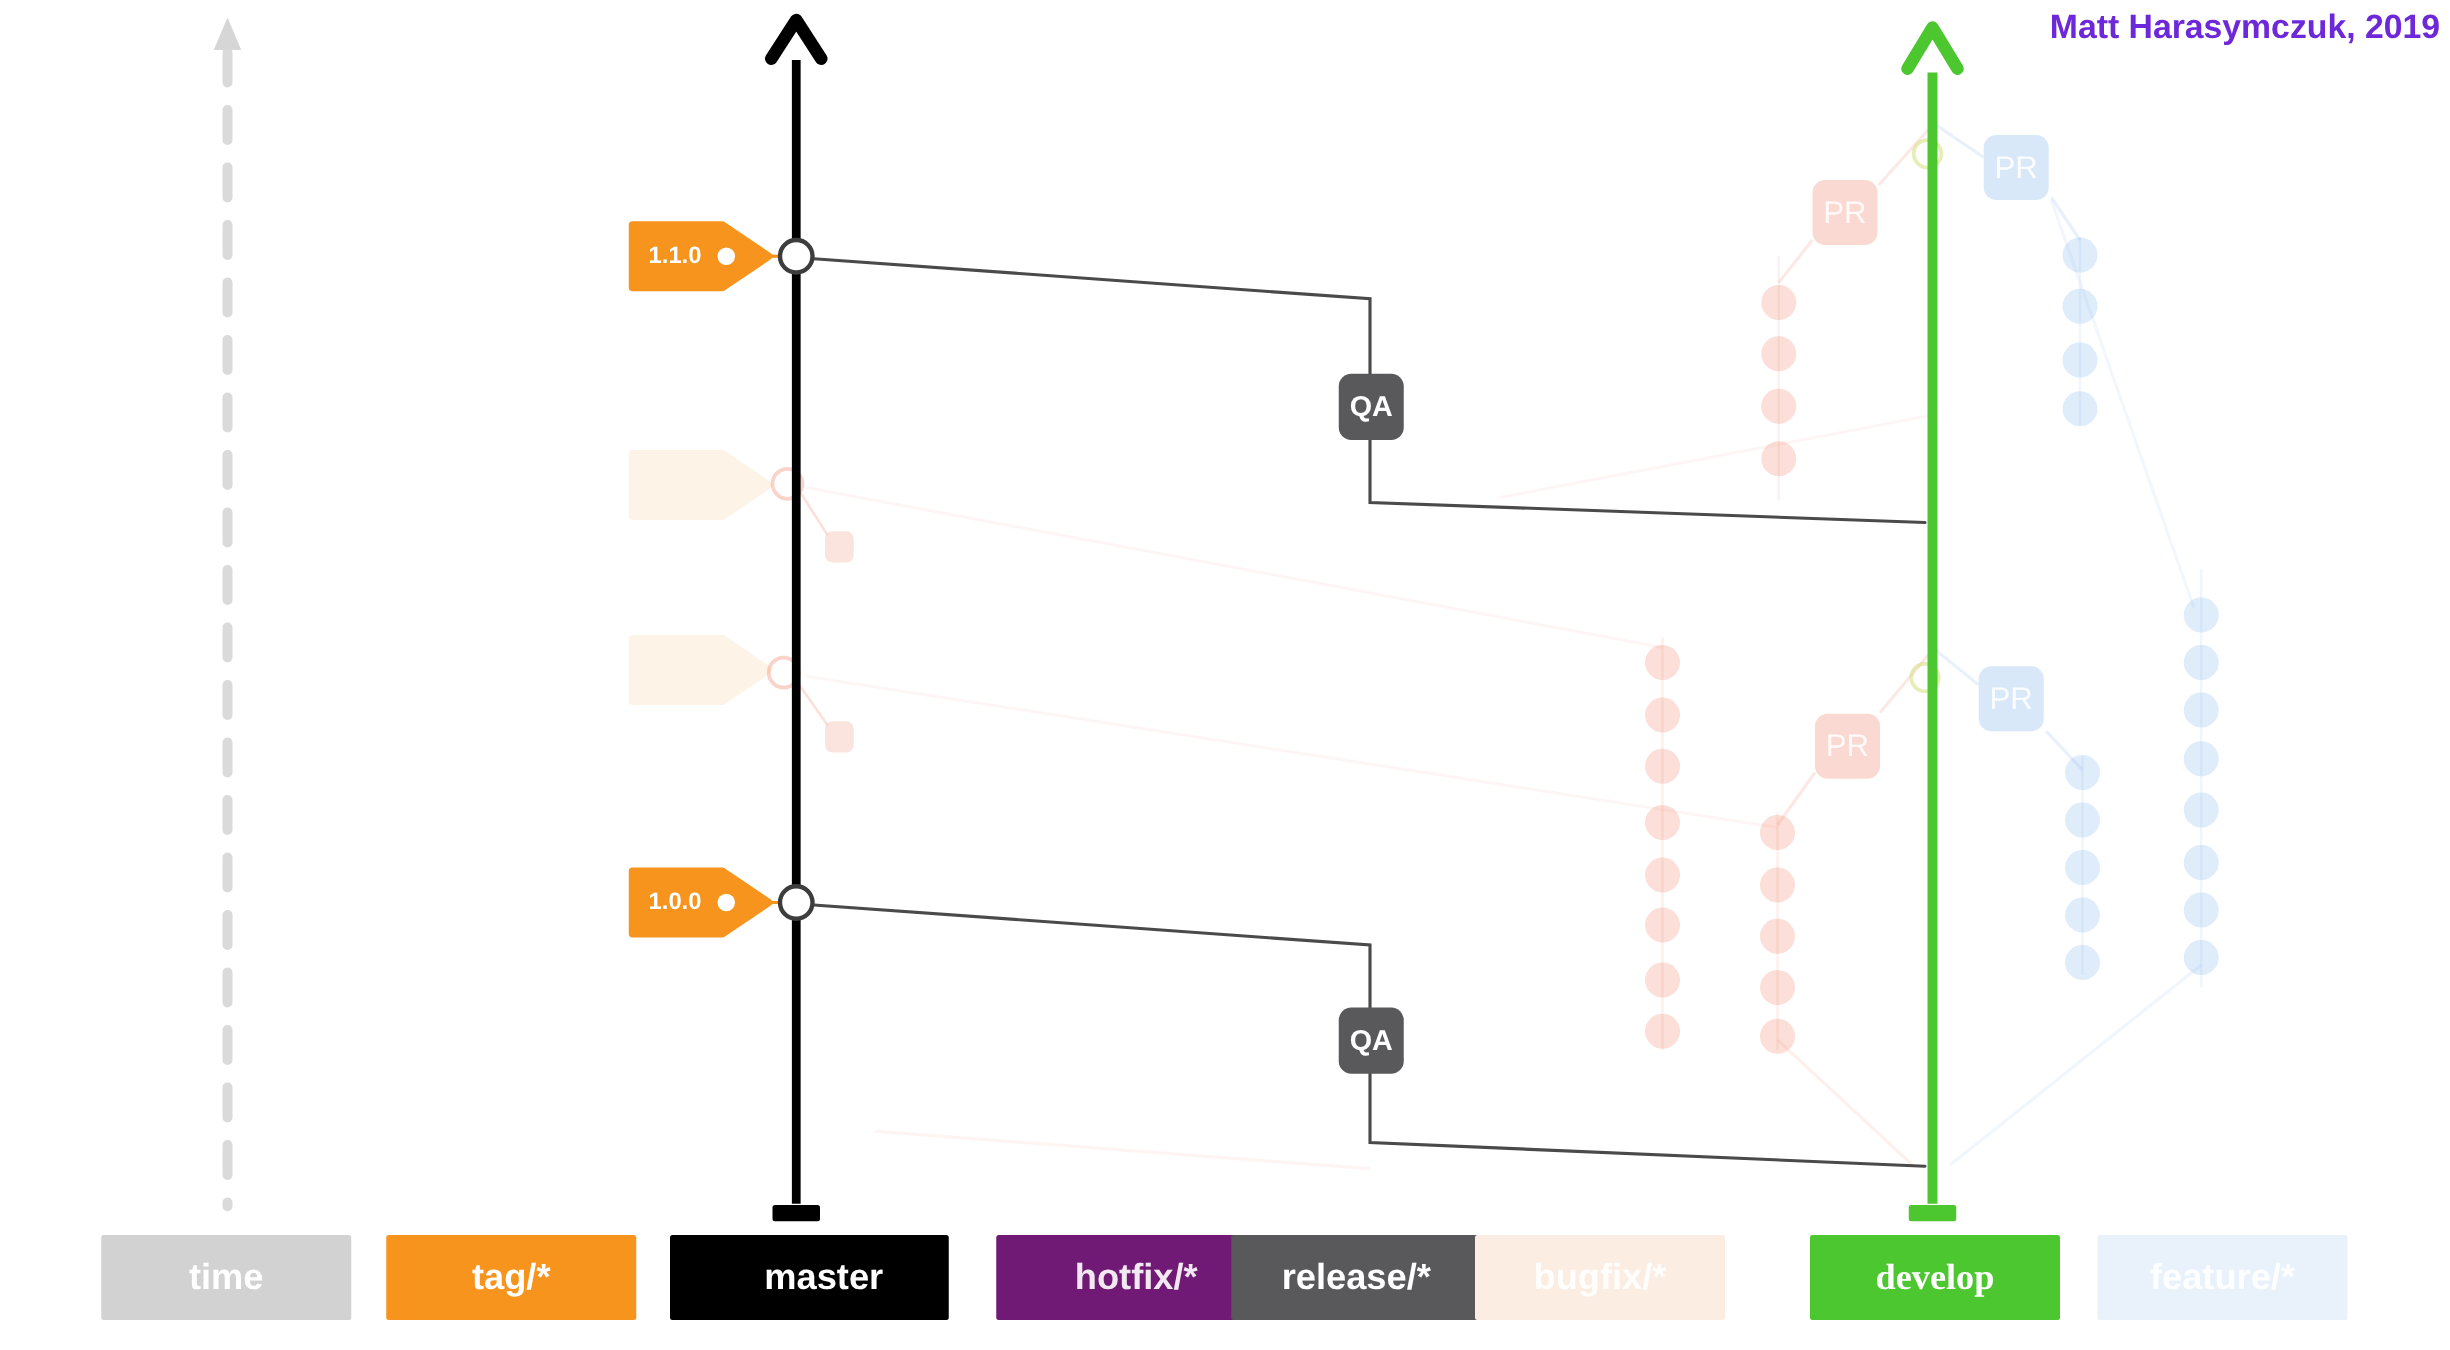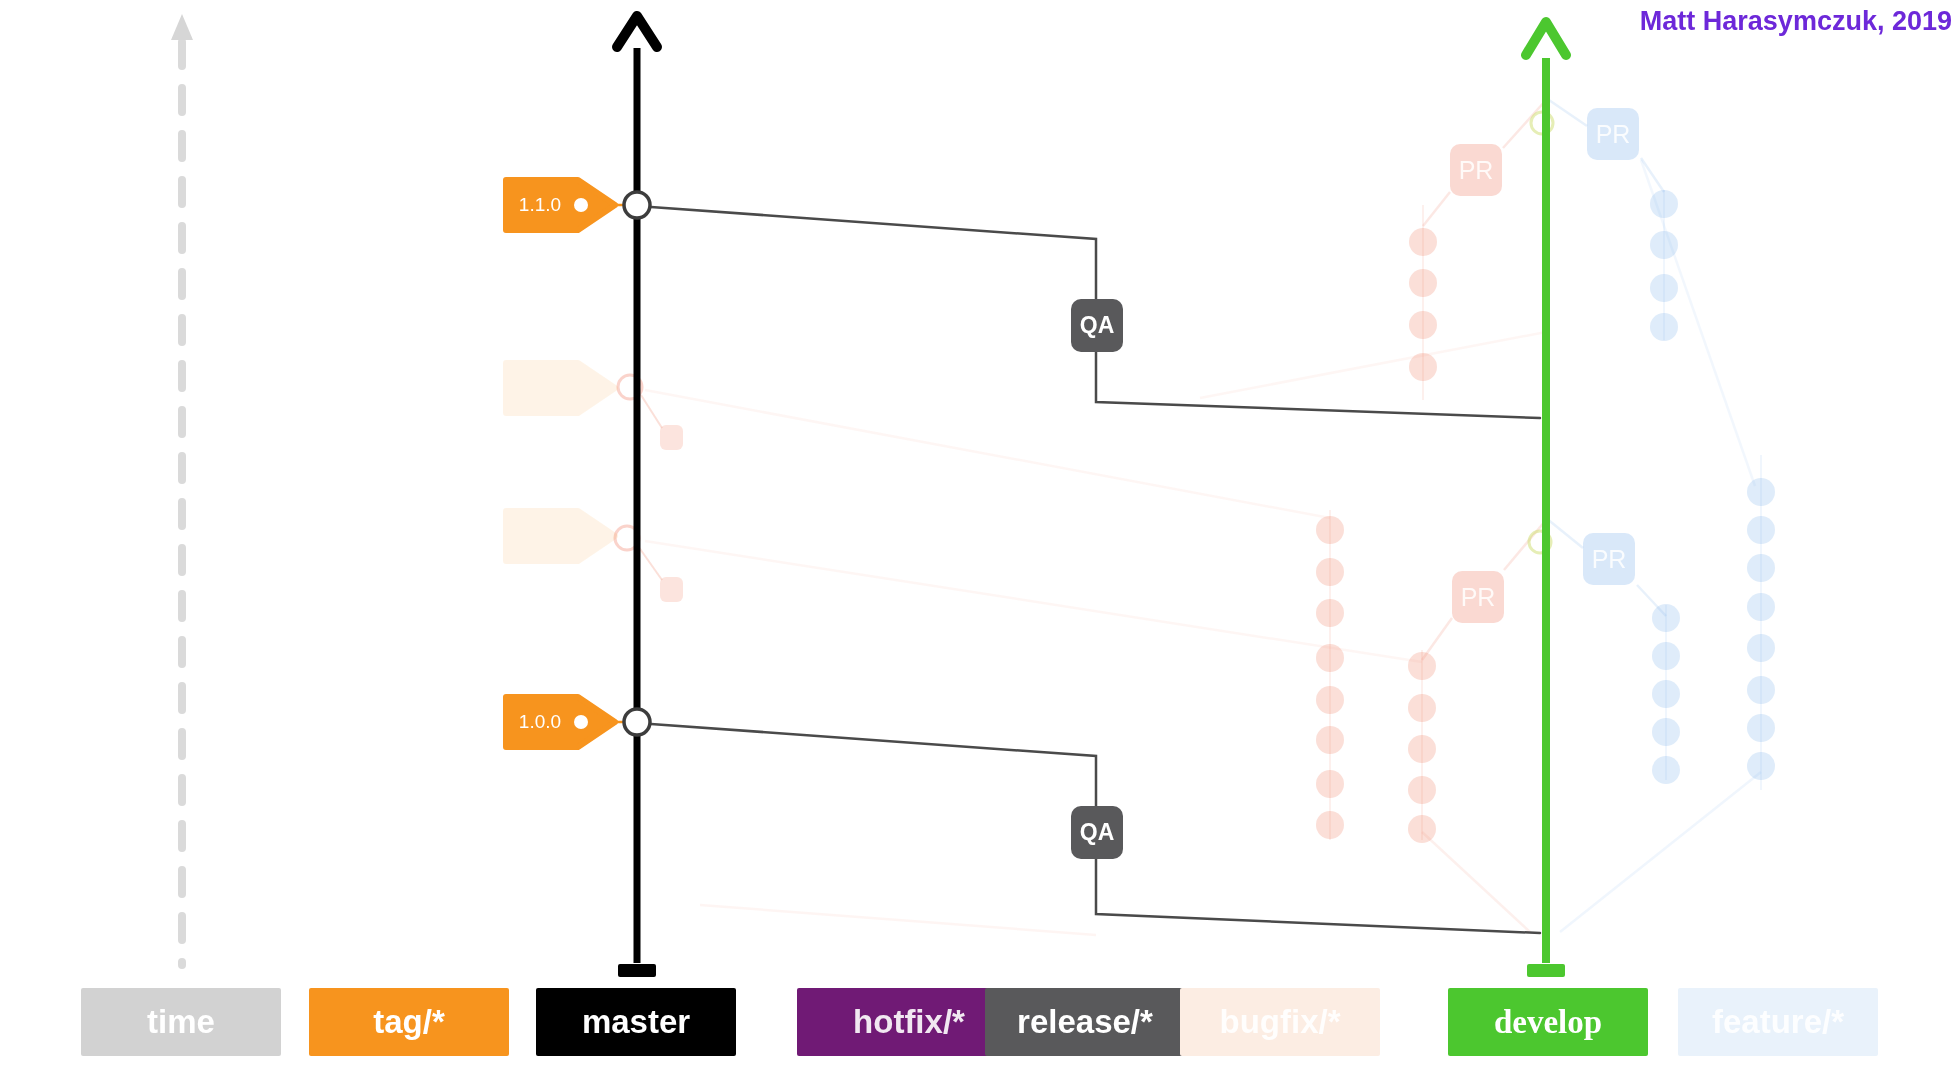--- a/index.html
+++ b/index.html
@@ -3,36 +3,36 @@
 <meta charset="utf-8">
 <style>
   html,body{margin:0;padding:0;background:#ffffff;}
   body{width:1960px;height:1080px;overflow:hidden;
        font-family:"Liberation Sans","DejaVu Sans",sans-serif;}
   .canvas{position:relative;width:1960px;height:1080px;background:#ffffff;}
   svg.layer{position:absolute;left:0;top:0;}
 
   .attribution{position:absolute;top:6px;right:8px;font-size:27px;font-weight:700;color:#6d28d9;}
 
-  .tag-label{position:absolute;width:78px;text-align:center;font-size:19px;font-weight:400;
+  .tag-label{position:absolute;width:78px;text-align:center;font-size:19px;font-weight:700;
              color:#ffffff;line-height:24px;}
 
   .qa-badge{position:absolute;width:52px;height:53px;background:#59595B;border-radius:10px;
             color:#ffffff;font-size:23px;font-weight:700;display:flex;align-items:center;
             justify-content:center;}
 
   .pr-badge{position:absolute;width:52px;height:52px;border-radius:10px;display:flex;
             align-items:center;justify-content:center;font-size:25px;font-weight:400;
             color:rgba(255,255,255,0.85);}
   .pr-pink{background:rgba(240,130,105,0.30);}
   .pr-blue{background:rgba(130,180,235,0.30);}
 
   .legend-btn{position:absolute;top:988px;width:200px;height:68px;border-radius:2px;
               display:flex;align-items:center;justify-content:center;
-              font-size:33px;font-weight:700;}
+              font-size:29px;font-weight:700;}
 </style>
 </head>
 <body>
 
 <div class="canvas">
 
   <svg class="layer" width="1960" height="1080" viewBox="0 0 1960 1080">
 
     <g>
 
@@ -162,19 +162,19 @@
   <div class="qa-badge" style="left:1071px;top:299px;">QA</div>
   <div class="qa-badge" style="left:1071px;top:806px;">QA</div>
 
   <div class="pr-badge pr-pink" style="left:1450px;top:144px;">PR</div>
   <div class="pr-badge pr-blue" style="left:1587px;top:108px;">PR</div>
   <div class="pr-badge pr-pink" style="left:1452px;top:571px;">PR</div>
   <div class="pr-badge pr-blue" style="left:1583px;top:533px;">PR</div>
 
   <div class="legend-btn" style="left: 81px; background: rgb(210, 210, 210); color: rgb(255, 255, 255);">time</div>
   <div class="legend-btn" style="left: 309px; background: rgb(247, 148, 30); color: rgb(255, 255, 255);">tag/*</div>
-  <div class="legend-btn" style="left: 536px; background: rgb(0, 0, 0); color: rgb(255, 255, 255);">master</div>
+  <div class="legend-btn" style="left: 536px; background: rgb(0, 0, 0); color: rgb(255, 255, 255); padding-left: 23px;">master</div>
   <div class="legend-btn" style="left: 797px; background: #701a75; color: rgba(255, 255, 255, 0.9); padding-left: 12px;">hotfix/*</div>
   <div class="legend-btn" style="left: 985px; background: rgb(89, 89, 91); color: rgb(255, 255, 255);">release/*</div>
   <div class="legend-btn" style="left: 1180px; background: rgb(252, 237, 227); color: rgba(255, 255, 255, 0.9);">bugfix/*</div>
   <div class="legend-btn" style="left: 1448px; background: rgb(76, 199, 47); color: rgb(255, 255, 255); font-family: Liberation Serif, serif;">develop</div>
   <div class="legend-btn" style="left: 1678px; background: rgb(233, 242, 251); color: rgba(255, 255, 255, 0.9);">feature/*</div>
 </div>
 
 </body></html>

